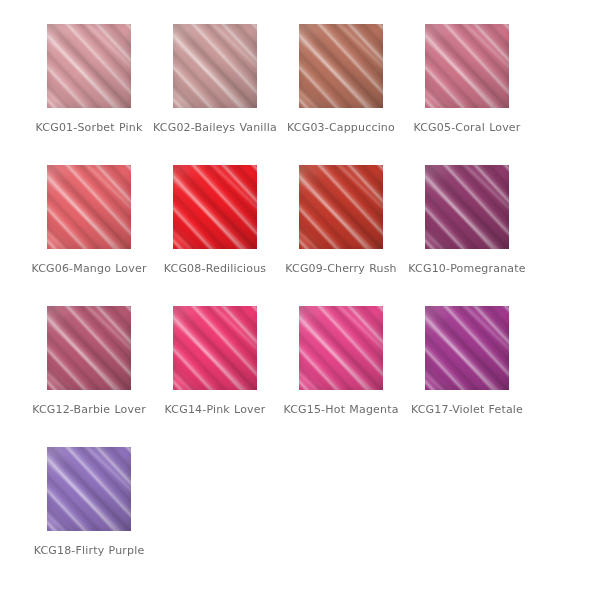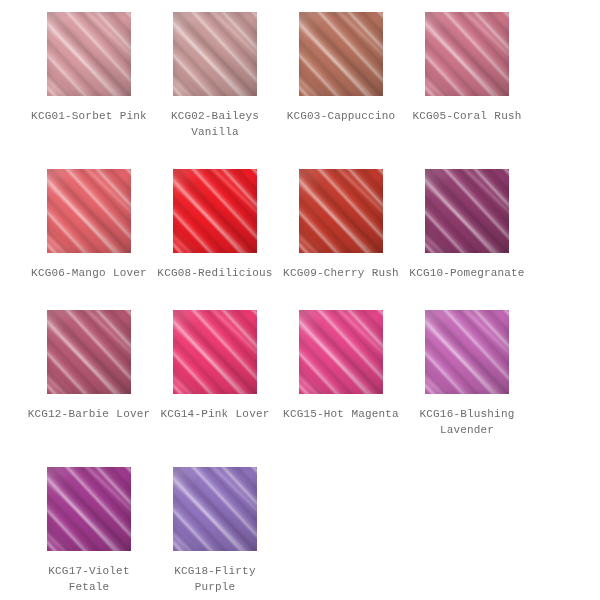--- a/index.html
+++ b/index.html
@@ -14,23 +14,22 @@
     overflow: hidden;
     font-family: "DejaVu Sans", "Liberation Sans", sans-serif;
     -webkit-font-smoothing: antialiased;
   }
 
   #swatch-grid {
     display: grid;
     grid-template-columns: repeat(4, 126px);
     justify-content: start;
     padding-left: 26px;
-    padding-top: 12px;
+    padding-top: 24px;
     row-gap: 29px;
-    font-family: Liberation Mono, monospace;
   }
 
   .swatch-cell {
     width: 126px;
     display: flex;
     flex-direction: column;
     align-items: center;
   }
 
   .swatch-chip {
@@ -134,21 +133,21 @@
       <div class="swatch-label">KCG03-Cappuccino</div>
     </div>
     <div class="swatch-cell">
       <div class="swatch-chip" style="background: rgb(204, 116, 136);">
         <div class="tex base"></div>
         <div class="tex streaks"></div>
         <div class="tex streaks2"></div>
         <div class="tex shade"></div>
         <div class="tex vign"></div>
       </div>
-      <div class="swatch-label">KCG05-Coral Rush</div>
+      <div class="swatch-label">KCG05-Coral Lover</div>
     </div>
     <div class="swatch-cell">
       <div class="swatch-chip" style="background: rgb(228, 100, 106);">
         <div class="tex base"></div>
         <div class="tex streaks"></div>
         <div class="tex streaks2"></div>
         <div class="tex shade"></div>
         <div class="tex vign"></div>
       </div>
       <div class="swatch-label">KCG06-Mango Lover</div>
@@ -207,30 +206,20 @@
       <div class="swatch-chip" style="background: rgb(229, 70, 138);">
         <div class="tex base"></div>
         <div class="tex streaks"></div>
         <div class="tex streaks2"></div>
         <div class="tex shade"></div>
         <div class="tex vign"></div>
       </div>
       <div class="swatch-label">KCG15-Hot Magenta</div>
     </div>
     <div class="swatch-cell">
-      <div class="swatch-chip" style="background: rgb(194, 103, 181);">
-        <div class="tex base"></div>
-        <div class="tex streaks"></div>
-        <div class="tex streaks2"></div>
-        <div class="tex shade"></div>
-        <div class="tex vign"></div>
-      </div>
-      <div class="swatch-label">KCG16-Blushing Lavender</div>
-    </div>
-    <div class="swatch-cell">
       <div class="swatch-chip" style="background: rgb(160, 58, 142);">
         <div class="tex base"></div>
         <div class="tex streaks"></div>
         <div class="tex streaks2"></div>
         <div class="tex shade"></div>
         <div class="tex vign"></div>
       </div>
       <div class="swatch-label">KCG17-Violet Fetale</div>
     </div>
     <div class="swatch-cell">

